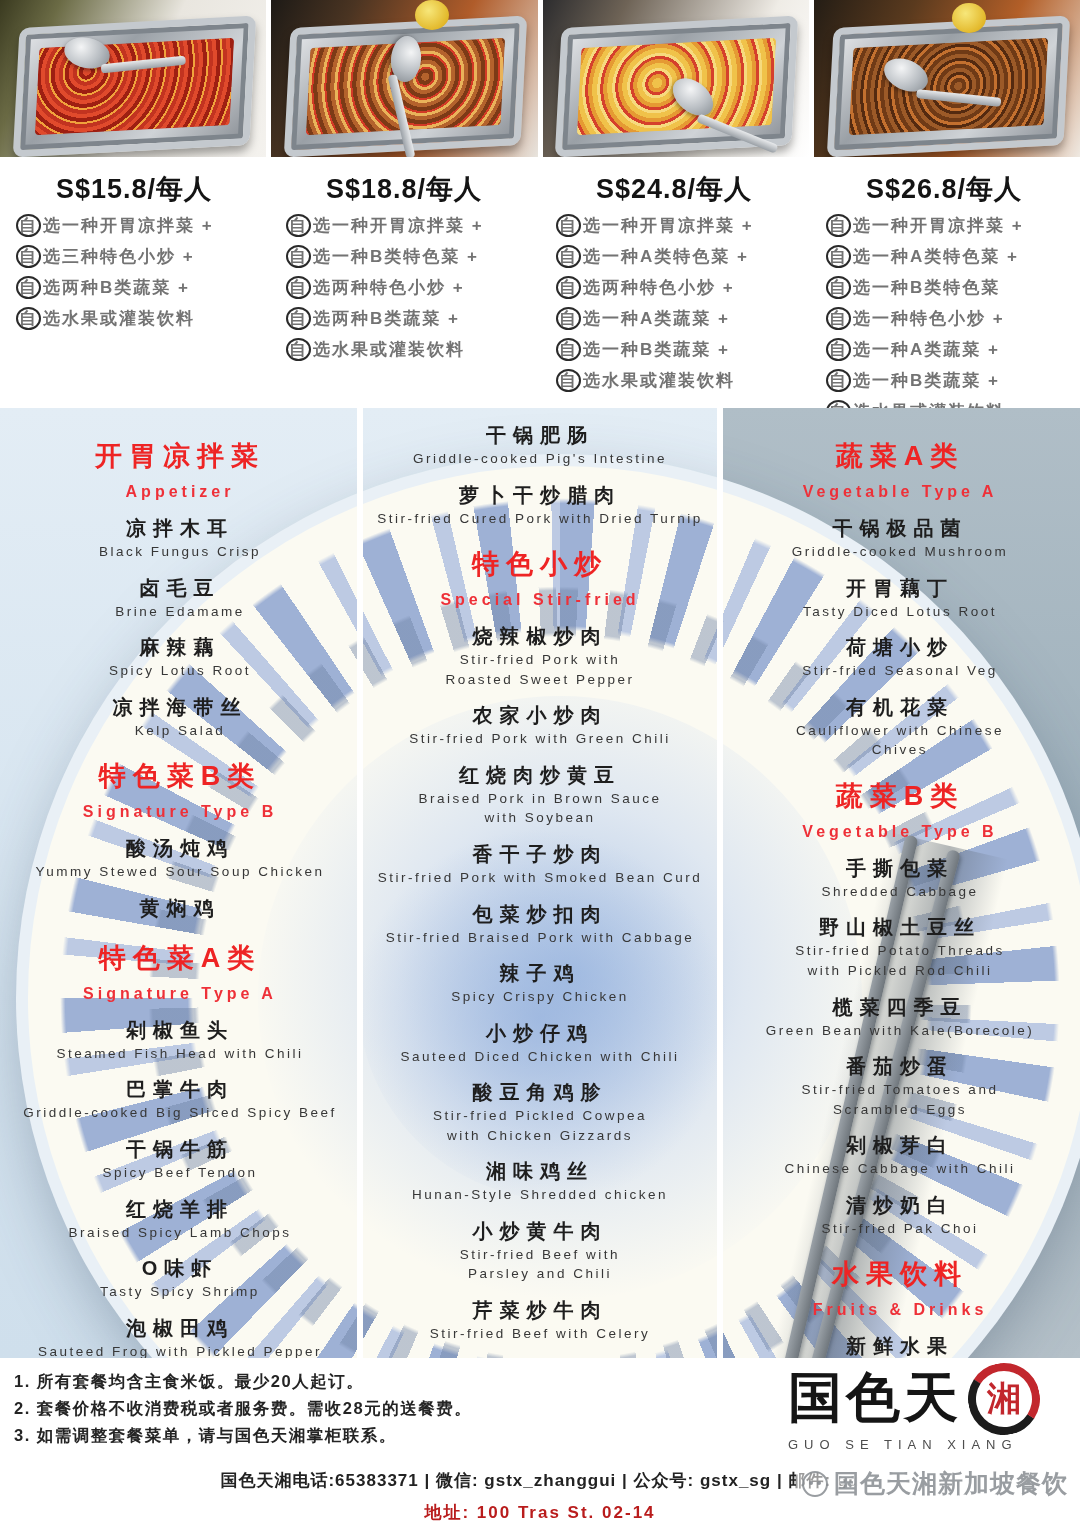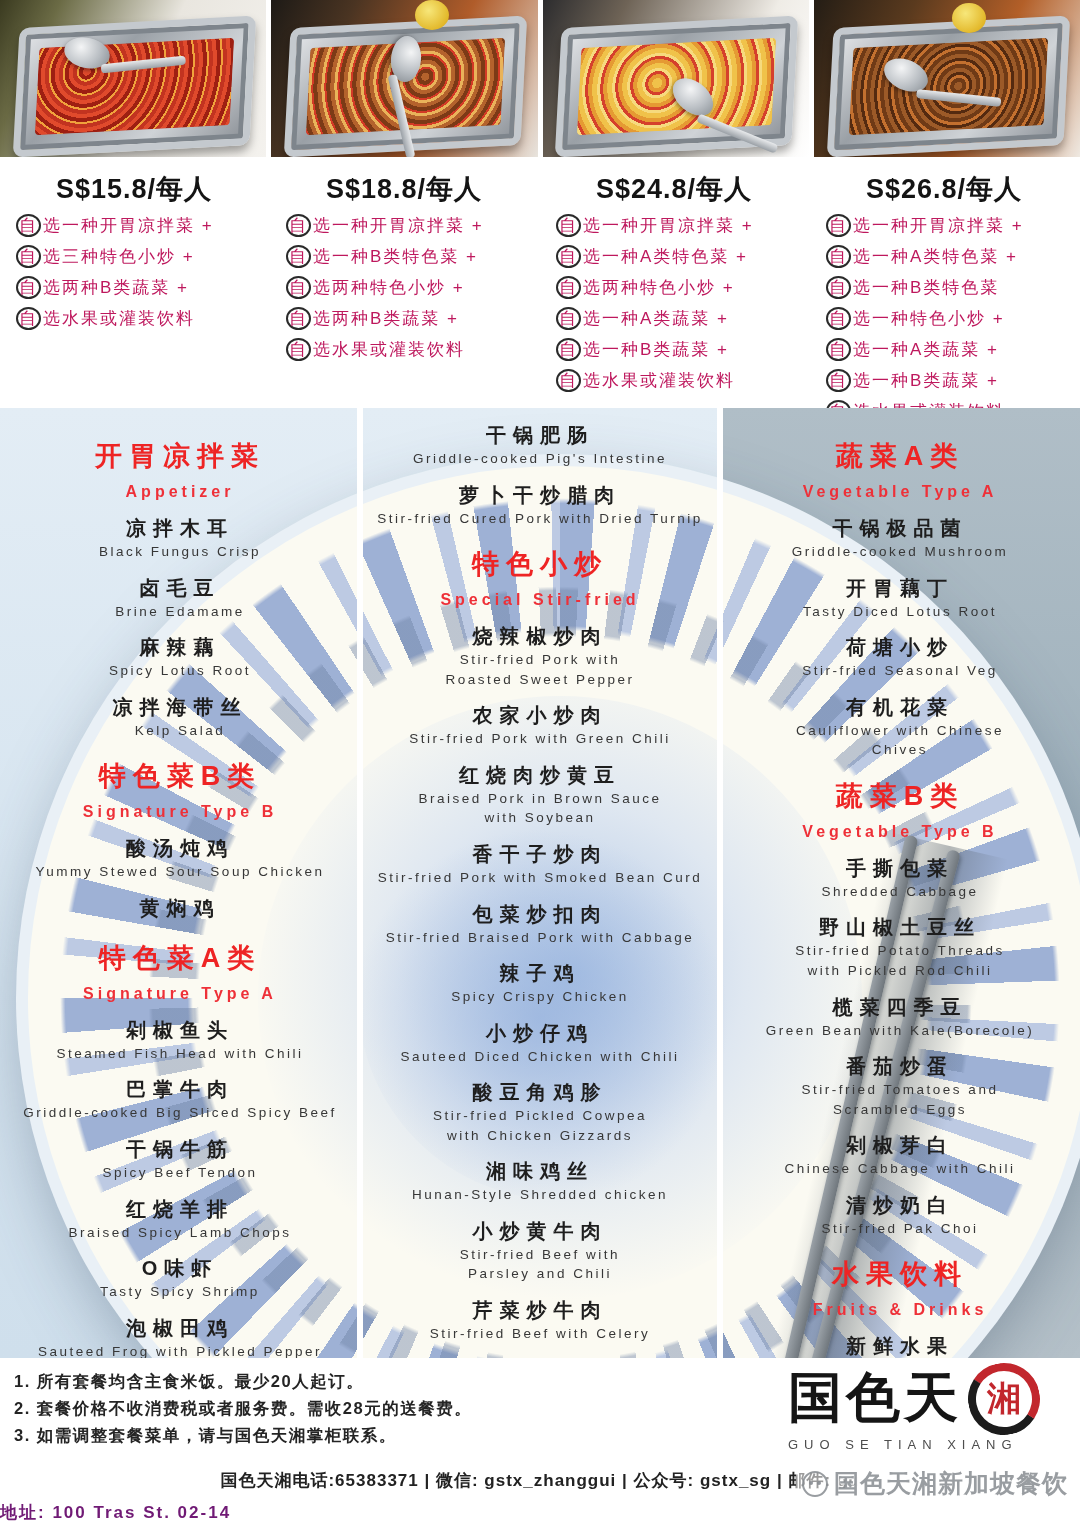--- a/index.html
+++ b/index.html
@@ -47,21 +47,21 @@
   .p4 .spoon { left:26%; top:38%; transform:rotate(24deg); }
   .lemon { position:absolute; width:34px; height:30px; border-radius:50%;
     background:radial-gradient(circle at 40% 35%,#f7e77a,#e3b92c 70%,#c89a18); top:2%; }
   .p2 .lemon { left:54%; top:0; }
   .p4 .lemon { left:52%; }
 
   
   .packages { display:flex; height:251px; background:#fff; padding-top:10px; }
   .package-card { width:270px; padding:4px 0 0 16px; }
   .pkg-price { text-align:center; font-size:27px; font-weight:800; letter-spacing:1px; color:#141414; margin-bottom:4px; padding-right:18px; }
-  .pkg-item { font-size:17px; font-weight:400; letter-spacing:2px; color:#be185d; line-height:1.82; white-space:nowrap; }
+  .pkg-item { font-size:17px; font-weight:700; letter-spacing:2px; color:#737373; line-height:1.82; white-space:nowrap; }
   .pkg-item::first-letter { border:2px solid #2a2a2a; border-radius:50%; padding:0 1px; margin-right:2px; }
 
   
   .menu-board { position:relative; height:950px; overflow:hidden; background:linear-gradient(180deg,#e3edf5,#d4e3ef 60%,#cfdfec); }
   .bg-right { position:absolute; left:718px; top:0; width:362px; height:100%;
     background:linear-gradient(180deg,#b0bec7,#9fb1bc 45%,#b5c1c9); }
   .plate { position:absolute; left:28px; top:58px; width:1064px; height:1064px; border-radius:50%;
     background:#fbfaf2; box-shadow:0 0 0 12px #e9f0f6, 0 24px 70px rgba(50,70,95,.4); }
   .plate-band { position:absolute; inset:22px; border-radius:50%;
     background:repeating-conic-gradient(#8099cc 0deg 4deg, rgba(255,255,255,0) 4deg 9deg, #a9bbdf 9deg 11deg, rgba(255,255,255,0) 11deg 14deg);
@@ -106,22 +106,22 @@
   .logo-row { display:flex; align-items:center; }
   .logo-zh { font-size:54px; font-weight:900; color:#151515; letter-spacing:4px; font-family:"Liberation Serif","DejaVu Serif",serif; }
   .logo-seal { position:relative; width:72px; height:72px; margin-left:6px; border-radius:50%;
     border:8px solid #1c1c1c; border-top-color:#c2272d; border-right-color:#c2272d;
     display:flex; align-items:center; justify-content:center; transform:rotate(-12deg); }
   .logo-seal-char { font-size:34px; font-weight:900; color:#c2272d; transform:rotate(12deg);
     font-family:"Liberation Serif","DejaVu Serif",serif; }
   .logo-latin { font-size:13px; letter-spacing:6px; color:#4d4d4d; margin-top:2px; }
   .contact-line { position:absolute; left:0; right:0; bottom:40px; text-align:center;
     font-size:17px; font-weight:600; letter-spacing:1px; color:#222; }
-  .address-line { position:absolute; left:0; right:0; bottom:8px; text-align:left;
-    font-size:17px; font-weight:600; letter-spacing:2px; color:#701a75; }
+  .address-line { position:absolute; left:0; right:0; bottom:8px; text-align:center;
+    font-size:17px; font-weight:600; letter-spacing:2px; color:#b91c1c; }
   .watermark { position:absolute; right:6px; bottom:30px; display:flex; align-items:center;
     color:rgba(135,140,145,.85); font-size:25px; font-weight:700; letter-spacing:1px;
     text-shadow:1px 1px 0 #fff; background:rgba(255,255,255,.55); padding:2px 6px; }
   .wm-face { width:26px; height:26px; border:2px solid rgba(135,140,145,.85); border-radius:50%;
     margin-right:6px; position:relative; }
   .wm-face::before, .wm-face::after { content:""; position:absolute; top:8px; width:4px; height:4px;
     border-radius:50%; background:rgba(135,140,145,.9); }
   .wm-face::before { left:5px; } .wm-face::after { right:5px; }
 </style>
 </head>

